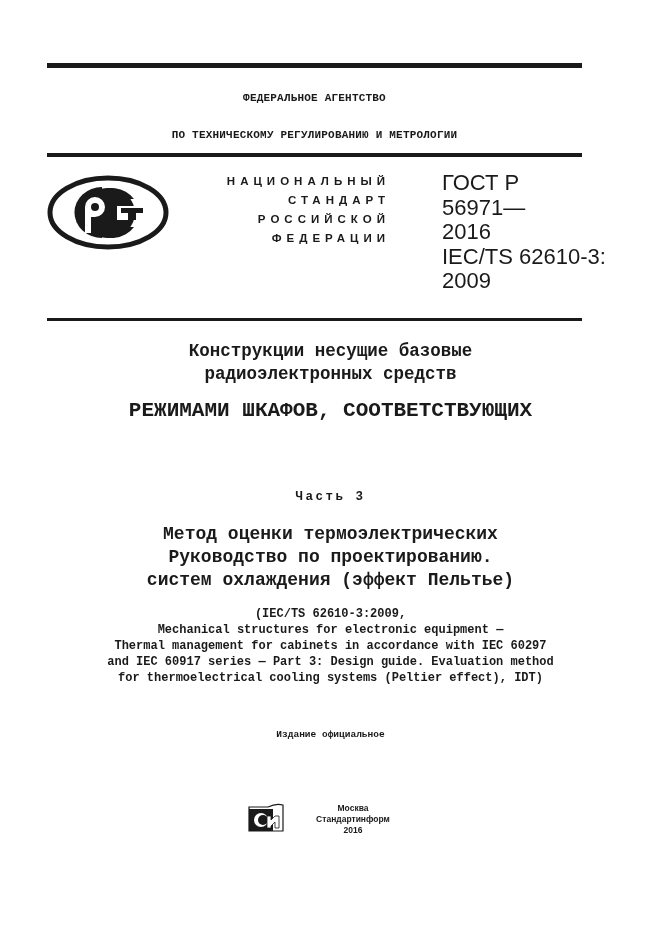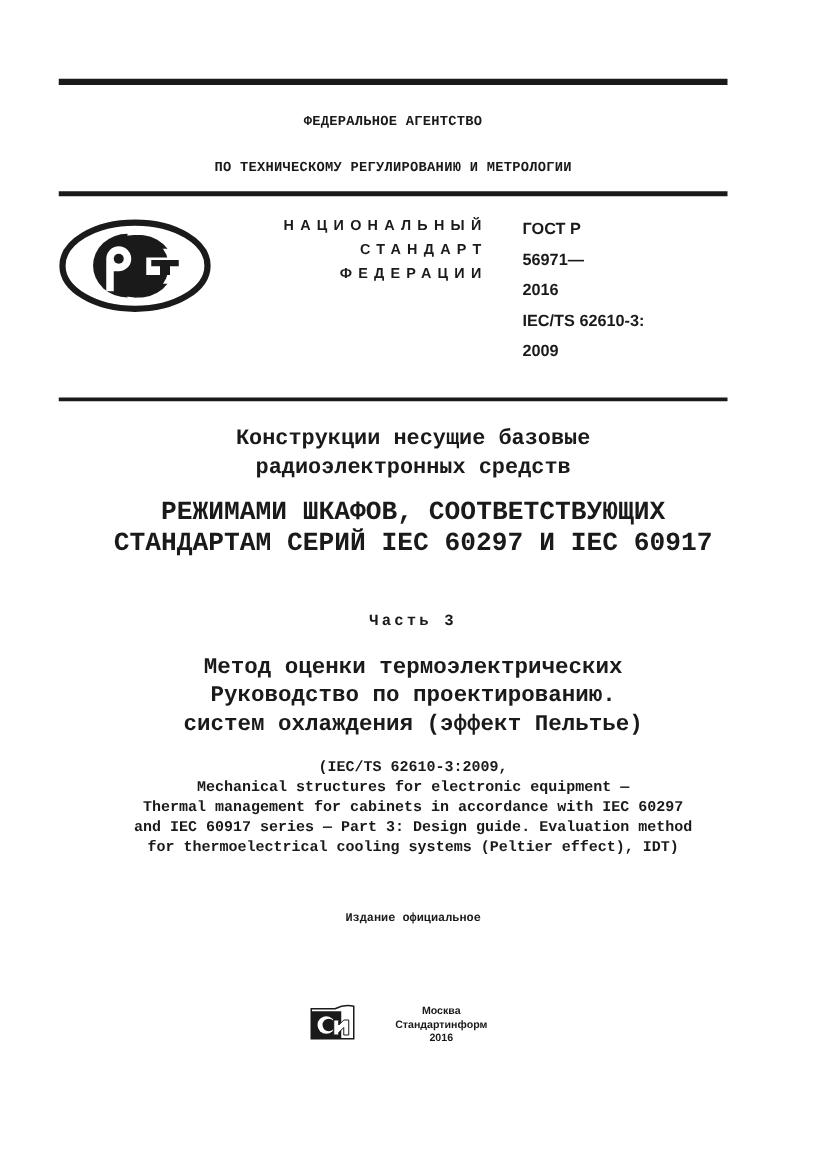--- a/index.html
+++ b/index.html
@@ -3,21 +3,21 @@
   <meta charset="utf-8">
   <style>
     html, body { margin: 0; padding: 0; background: #ffffff; }
     body { width: 661px; height: 936px; position: relative; overflow: hidden;
            font-family: "Liberation Sans", sans-serif; color: #1a1a1a; }
     .rule { position: absolute; left: 47px; width: 535px; background: #1a1a1a; }
     .abs { position: absolute; }
     .center { text-align: center; font-family: Liberation Mono, monospace; }
     .agency { left: 47px; width: 535px; font-size: 11px; font-weight: bold; letter-spacing: 0.2px; }
     .natstd { left: 190px; width: 200px; font-size: 11.5px; font-weight: bold; letter-spacing: 5px; line-height: 19px; text-align: center; }
-    .gost { left: 418px; font-size: 13px; font-weight: bold; line-height: 24.5px; }
+    .gost { left: 442px; font-size: 22px; font-weight: normal; line-height: 24.5px; }
     .title-sub { left: 47px; width: 567px; font-size: 17.5px; font-weight: bold; line-height: 23px; }
     .title-main { left: 47px; width: 567px; font-size: 21px; font-weight: bold; line-height: 25px; }
     .part { left: 47px; width: 567px; font-size: 12.5px; font-weight: bold; letter-spacing: 2.5px; }
     .subtitle { left: 47px; width: 567px; font-size: 18px; font-weight: bold; line-height: 23px; }
     .intl { left: 47px; width: 567px; font-size: 12px; font-weight: bold; line-height: 16px; }
     .edition { left: 47px; width: 567px; font-size: 9.5px; font-weight: bold; }
     .publisher { left: 303px; width: 100px; font-size: 8.5px; font-weight: bold; line-height: 11px; text-align: center; }
   </style>
 </head>
 <body>
@@ -44,39 +44,39 @@
     <rect x="70" y="31" width="20" height="14" fill="#ffffff"></rect>
 
     <rect x="74" y="33" width="22" height="5" fill="#1a1a1a"></rect>
     <rect x="81" y="33" width="8" height="12" fill="#1a1a1a"></rect>
   </svg>
 </div>
 
 <div class="abs natstd" style="top:172px;text-align:right;">
   <div>НАЦИОНАЛЬНЫЙ</div>
   <div>СТАНДАРТ</div>
+  <div>РОССИЙСКОЙ</div>
   <div>ФЕДЕРАЦИИ</div>
 </div>
 
 <div class="abs gost" style="top:171px;">
   <div>ГОСТ Р</div>
   <div>56971—</div>
   <div>2016</div>
   <div>IEC/TS 62610-3:</div>
   <div>2009</div>
 </div>
 
 <div class="abs title-sub center" style="top:340px;">
   <div>Конструкции несущие базовые</div>
   <div>радиоэлектронных средств</div>
 </div>
 
 <div class="abs title-main center" style="top:398px;">
   <div>РЕЖИМАМИ ШКАФОВ, СООТВЕТСТВУЮЩИХ</div>
-  <div>СТАНДАРТАМ СЕРИЙ IEC 60297 И IEC 60917</div>
 </div>
 
 <div class="abs part center" style="top:490px;">Часть 3</div>
 
 <div class="abs subtitle center" style="top:523px;">
   <div>Метод оценки термоэлектрических</div>
   <div>Руководство по проектированию.</div>
   <div>систем охлаждения (эффект Пельтье)</div>
 </div>
 

